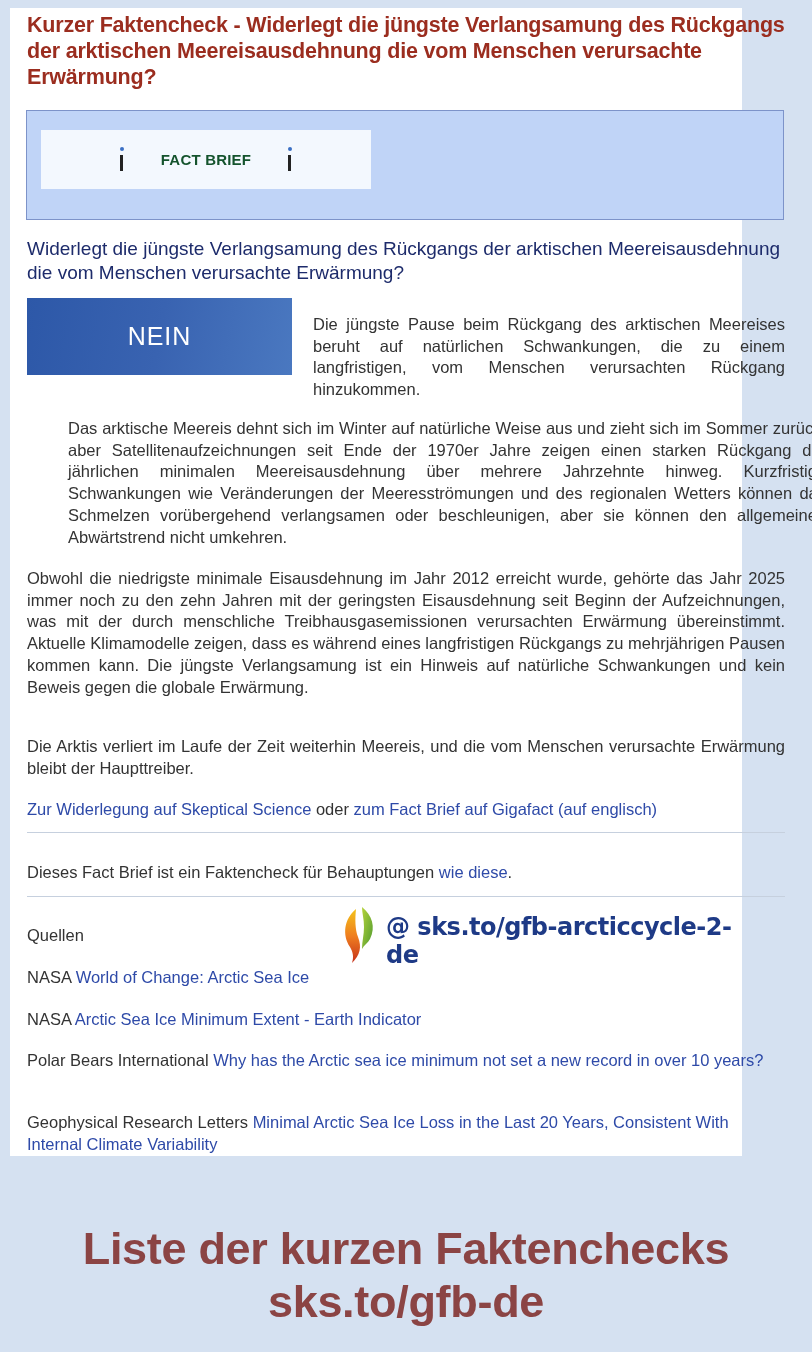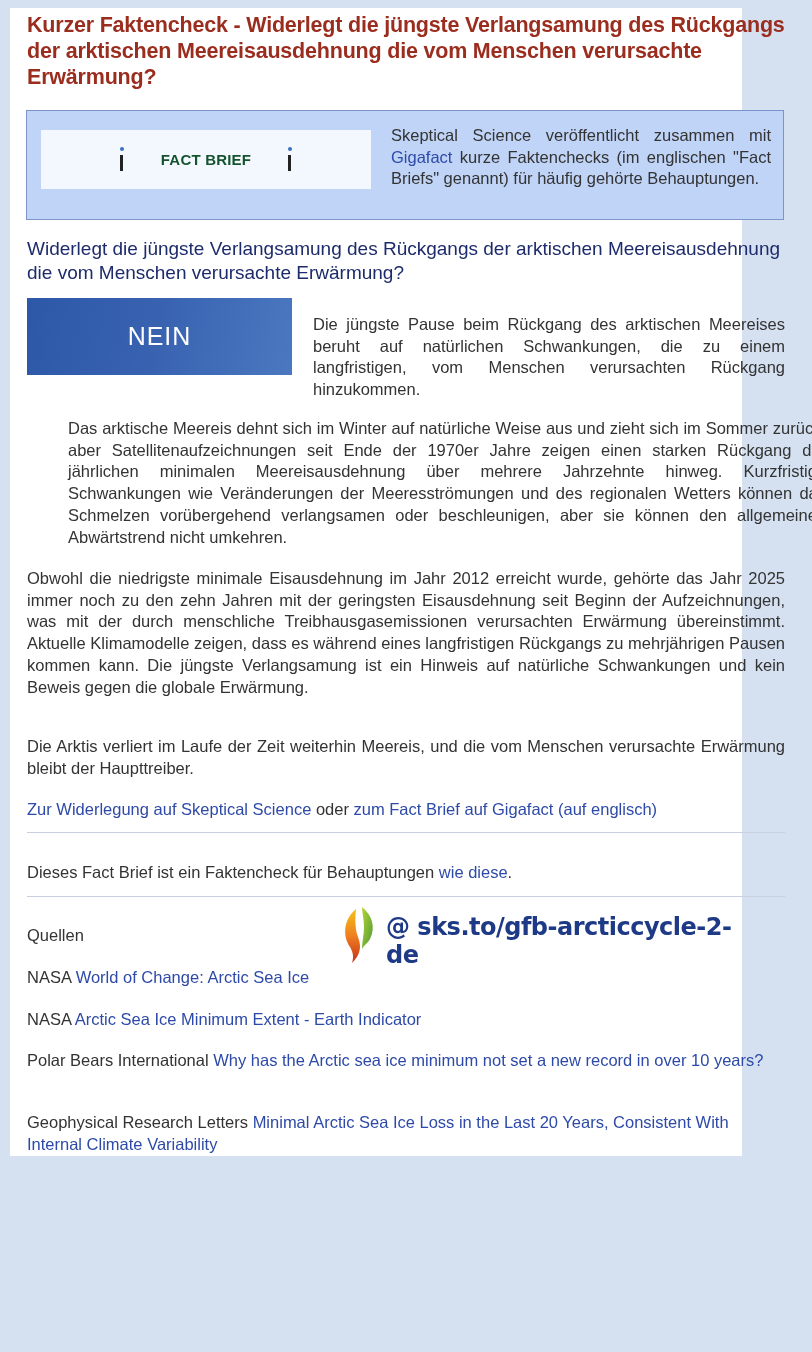--- a/index.html
+++ b/index.html
@@ -91,21 +91,20 @@
       <span class="fb-i">
           <span class="dot"></span>
           <span class="stem"></span>
         </span>
       <span class="fb-label">FACT BRIEF</span>
       <span class="fb-i">
           <span class="dot"></span>
           <span class="stem"></span>
         </span>
     </div>
-    <div class="intro-text"><span>Skeptical Science veröffentlicht zusammen mit </span><a class="link">Gigafact</a><span> kurze Faktenchecks (im englischen "Fact Briefs" genannt) für häufig gehörte Behauptungen.</span></div>
   </div>
 
   <h2 class="q-heading">Widerlegt die jüngste Verlangsamung des Rückgangs der arktischen Meereisausdehnung die vom Menschen verursachte Erwärmung?</h2>
 
   <div class="nein">NEIN</div>
   <div class="nein-text">Die jüngste Pause beim Rückgang des arktischen Meereises beruht auf natürlichen Schwankungen, die zu einem langfristigen, vom Menschen verursachten Rückgang hinzukommen.</div>
 
   <p class="para p1">Das arktische Meereis dehnt sich im Winter auf natürliche Weise aus und zieht sich im Sommer zurück, aber Satellitenaufzeichnungen seit Ende der 1970er Jahre zeigen einen starken Rückgang der jährlichen minimalen Meereisausdehnung über mehrere Jahrzehnte hinweg. Kurzfristige Schwankungen wie Veränderungen der Meeresströmungen und des regionalen Wetters können das Schmelzen vorübergehend verlangsamen oder beschleunigen, aber sie können den allgemeinen Abwärtstrend nicht umkehren.</p>
   <p class="para p2">Obwohl die niedrigste minimale Eisausdehnung im Jahr 2012 erreicht wurde, gehörte das Jahr 2025 immer noch zu den zehn Jahren mit der geringsten Eisausdehnung seit Beginn der Aufzeichnungen, was mit der durch menschliche Treibhausgasemissionen verursachten Erwärmung übereinstimmt. Aktuelle Klimamodelle zeigen, dass es während eines langfristigen Rückgangs zu mehrjährigen Pausen kommen kann. Die jüngste Verlangsamung ist ein Hinweis auf natürliche Schwankungen und kein Beweis gegen die globale Erwärmung.</p>
   <p class="para p3">Die Arktis verliert im Laufe der Zeit weiterhin Meereis, und die vom Menschen verursachte Erwärmung bleibt der Haupttreiber.</p>
@@ -135,13 +134,15 @@
   </svg>
   <div class="shortlink">@ sks.to/gfb-arcticcycle-2-de</div>
 
   <div class="source s1"><span>NASA</span> <a class="link">World of Change: Arctic Sea Ice</a></div>
   <div class="source s2"><span>NASA</span> <a class="link">Arctic Sea Ice Minimum Extent - Earth Indicator</a></div>
   <div class="source s3"><span>Polar Bears International</span> <a class="link">Why has the Arctic sea ice minimum not set a new record in over 10 years?</a></div>
   <div class="source s4"><span>Geophysical Research Letters</span> <a class="link">Minimal Arctic Sea Ice Loss in the Last 20 Years, Consistent With Internal Climate Variability</a></div>
 </div>
 
 <div class="footer">
+  <div>Liste der kurzen Faktenchecks</div>
+  <div>sks.to/gfb-de</div>
 </div>
 
 </body></html>

